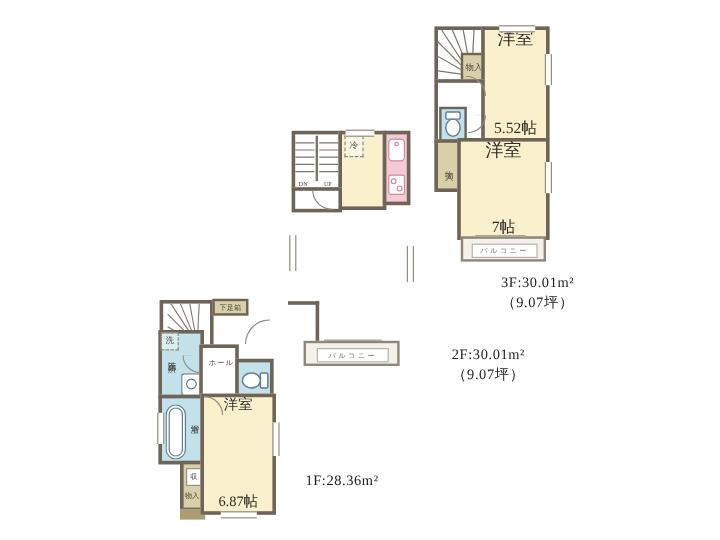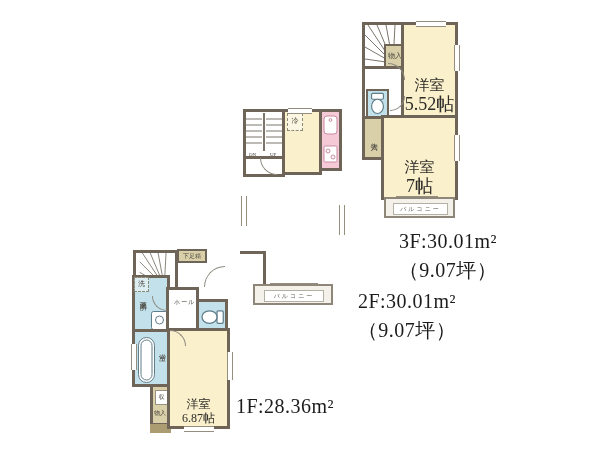--- a/index.html
+++ b/index.html
@@ -7,29 +7,29 @@
           font-family:"Liberation Serif","DejaVu Serif",serif;}
   .abs{position:absolute;box-sizing:border-box;}
   .w3{border:3px solid var(--wall);}
   .w2{border:2px solid var(--wall);}
   .room{background:var(--room);}
   .wet{background:var(--wet);}
   .tan{background:var(--tan);}
   .gray{background:var(--gray);}
   .white{background:#fff;}
   .kitchen{background:var(--kitchen);}
-  .flexc{display:flex;flex-direction:column;align-items:center;justify-content:flex-end;}
+  .flexc{display:flex;flex-direction:column;align-items:center;justify-content:space-between;}
   .lbl{color:var(--text);line-height:1.15;text-align:center;}
   .big{font-size:15px;}
-  .mid{font-size:18px;}
+  .mid{font-size:13px;}
   .sm1{font-size:12px;}
   .tiny{font-size:7px;color:var(--small_text);line-height:1.1;}
   .micro{font-size:5px;color:var(--small_text);line-height:1;}
   .v{writing-mode:vertical-rl;text-orientation:upright;letter-spacing:1px;}
-  .caption{font-size:20px;color:#1c1c1c;line-height:1.45;text-align:center;letter-spacing:.5px;}
+  .caption{font-size:12px;color:#1c1c1c;line-height:1.45;text-align:center;letter-spacing:.5px;}
   .balc{background:var(--balcony);border:2px solid #8e8678;}
   .balc-in{position:absolute;background:#fff;border:1px solid #b5b0a4;display:flex;align-items:center;justify-content:center;}
   .balc-t{font-size:6px;color:#6a655c;letter-spacing:2px;}
   .win-h{background:#fff;border-top:1px solid #958d7d;border-bottom:1px solid #958d7d;}
   .win-v{background:#fff;border-left:1px solid #958d7d;border-right:1px solid #958d7d;}
   .arc{border:1px solid #8f8b82;background:transparent;}
   .arc-tl{border-right:none;border-bottom:none;border-top-left-radius:100%;}
   .arc-tr{border-left:none;border-bottom:none;border-top-right-radius:100%;}
   .arc-bl{border-right:none;border-top:none;border-bottom-left-radius:100%;}
   .arc-br{border-left:none;border-top:none;border-bottom-right-radius:100%;}

